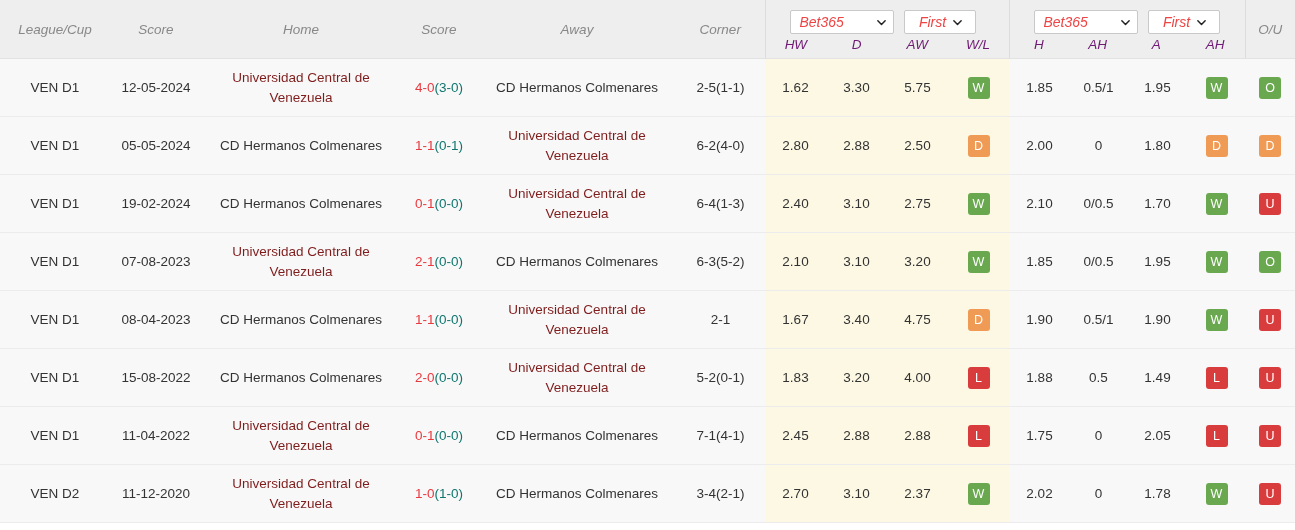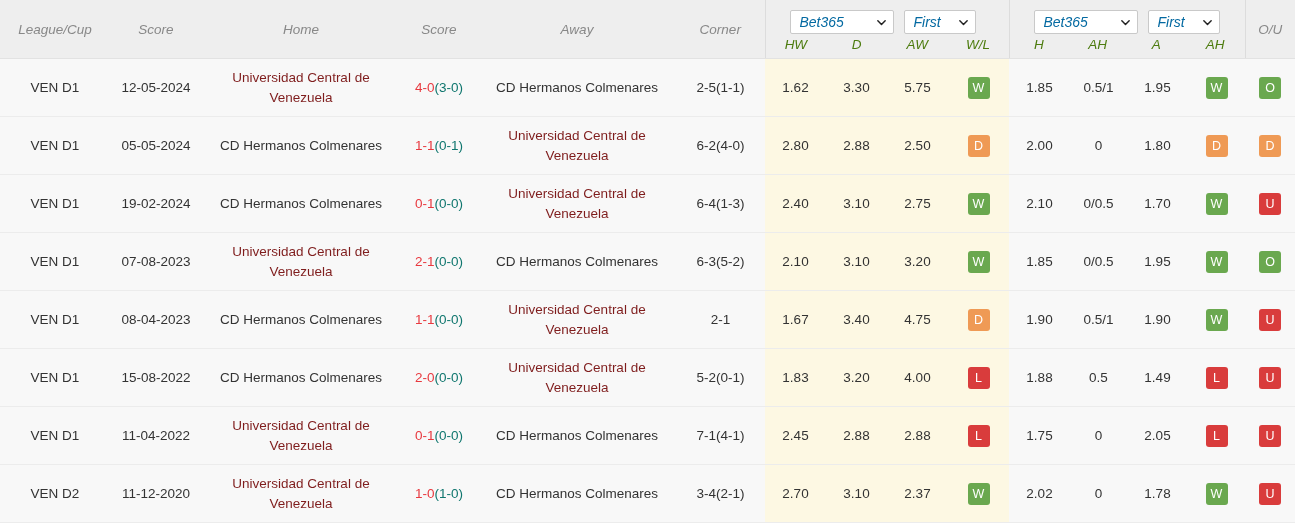--- a/index.html
+++ b/index.html
@@ -49,41 +49,41 @@
     padding: 4px 0 2px 24px;
   }
   .sub-row {
     display: flex;
     align-items: center;
     padding-top: 1px;
   }
   .sub-row span {
     flex: 1 1 0;
     text-align: center;
-    color: #4d7c0f;
+    color: #701a75;
     font-size: 13.5px;
   }
 
   .fake-select {
     display: inline-flex;
     align-items: center;
     justify-content: space-between;
     background: #ffffff;
     border: 1px solid #c9c9c9;
     border-radius: 2px;
-    color: #0369a1;
+    color: #ef4444;
     font-size: 14px;
     padding: 2px 6px 2px 9px;
     height: 24px;
     line-height: 20px;
     cursor: pointer;
     white-space: nowrap;
   }
   .fake-select.wide { width: 104px; }
-  .fake-select.narrow { width: 72px; }
+  .fake-select.narrow { width: 72px; justify-content: center; }
   .fake-select .chev {
     margin-left: 6px;
     display: inline-block;
     width: 11px; height: 11px;
     flex: none;
   }
   .fake-select .chev svg { display: block; }
 
   
   tbody tr { height: 58px; }

